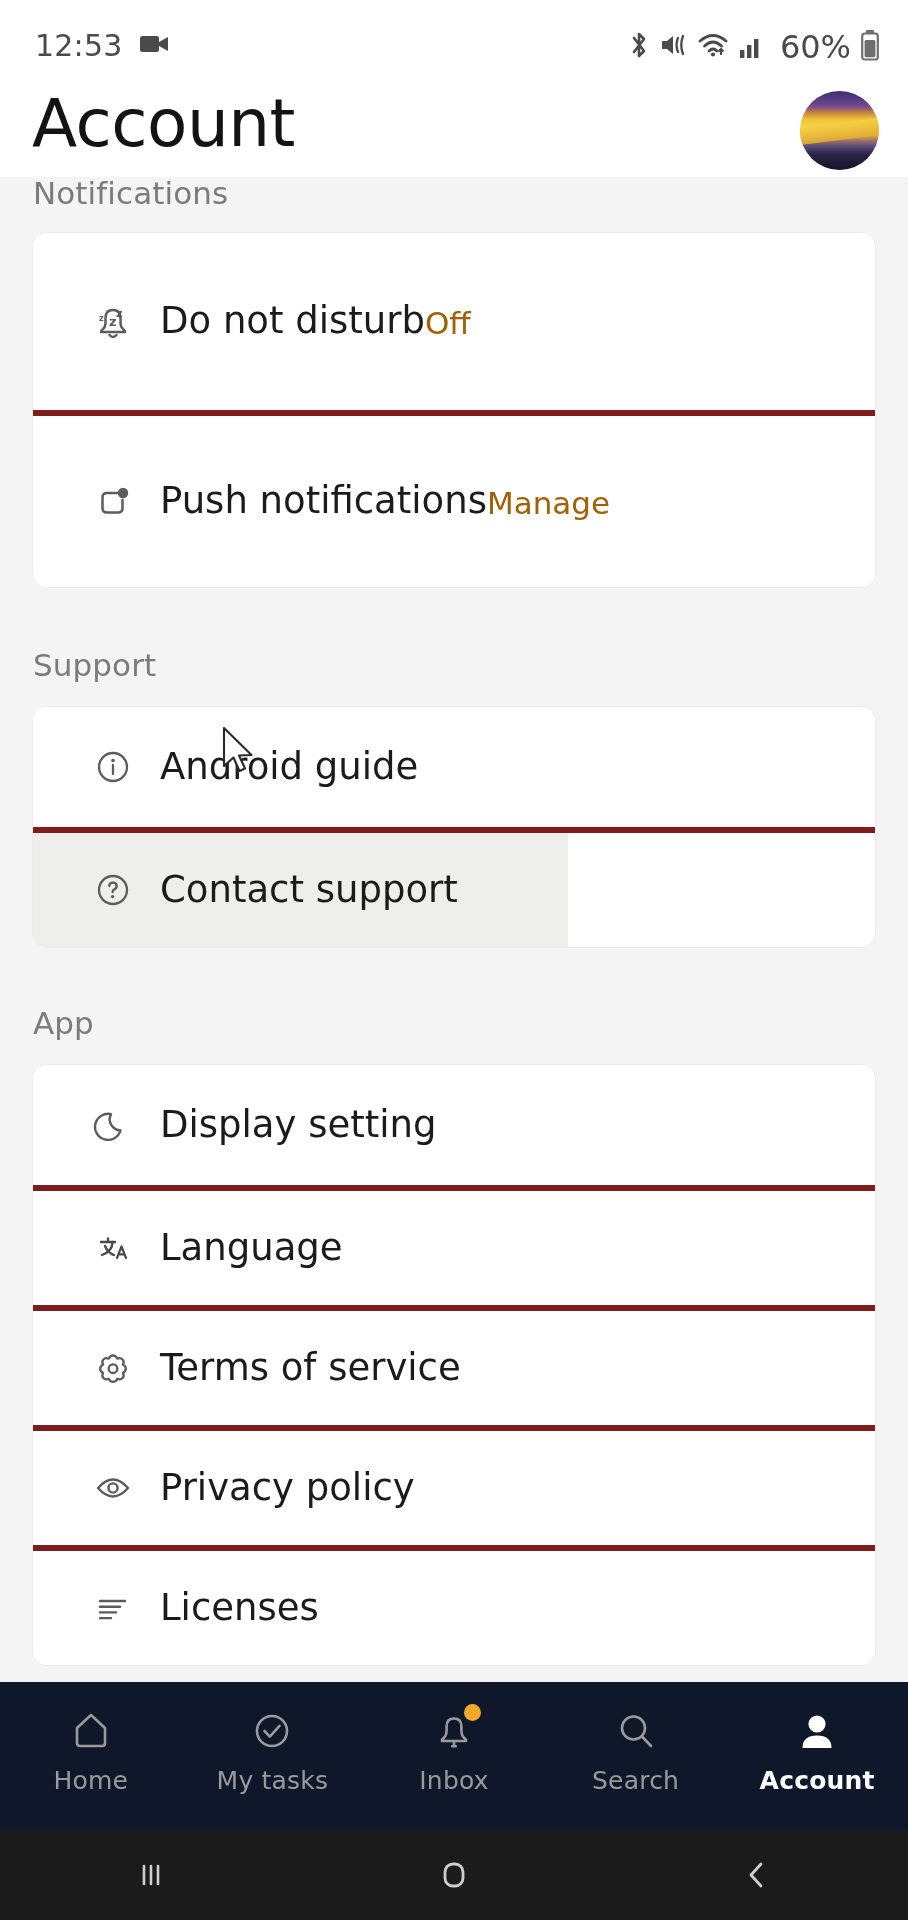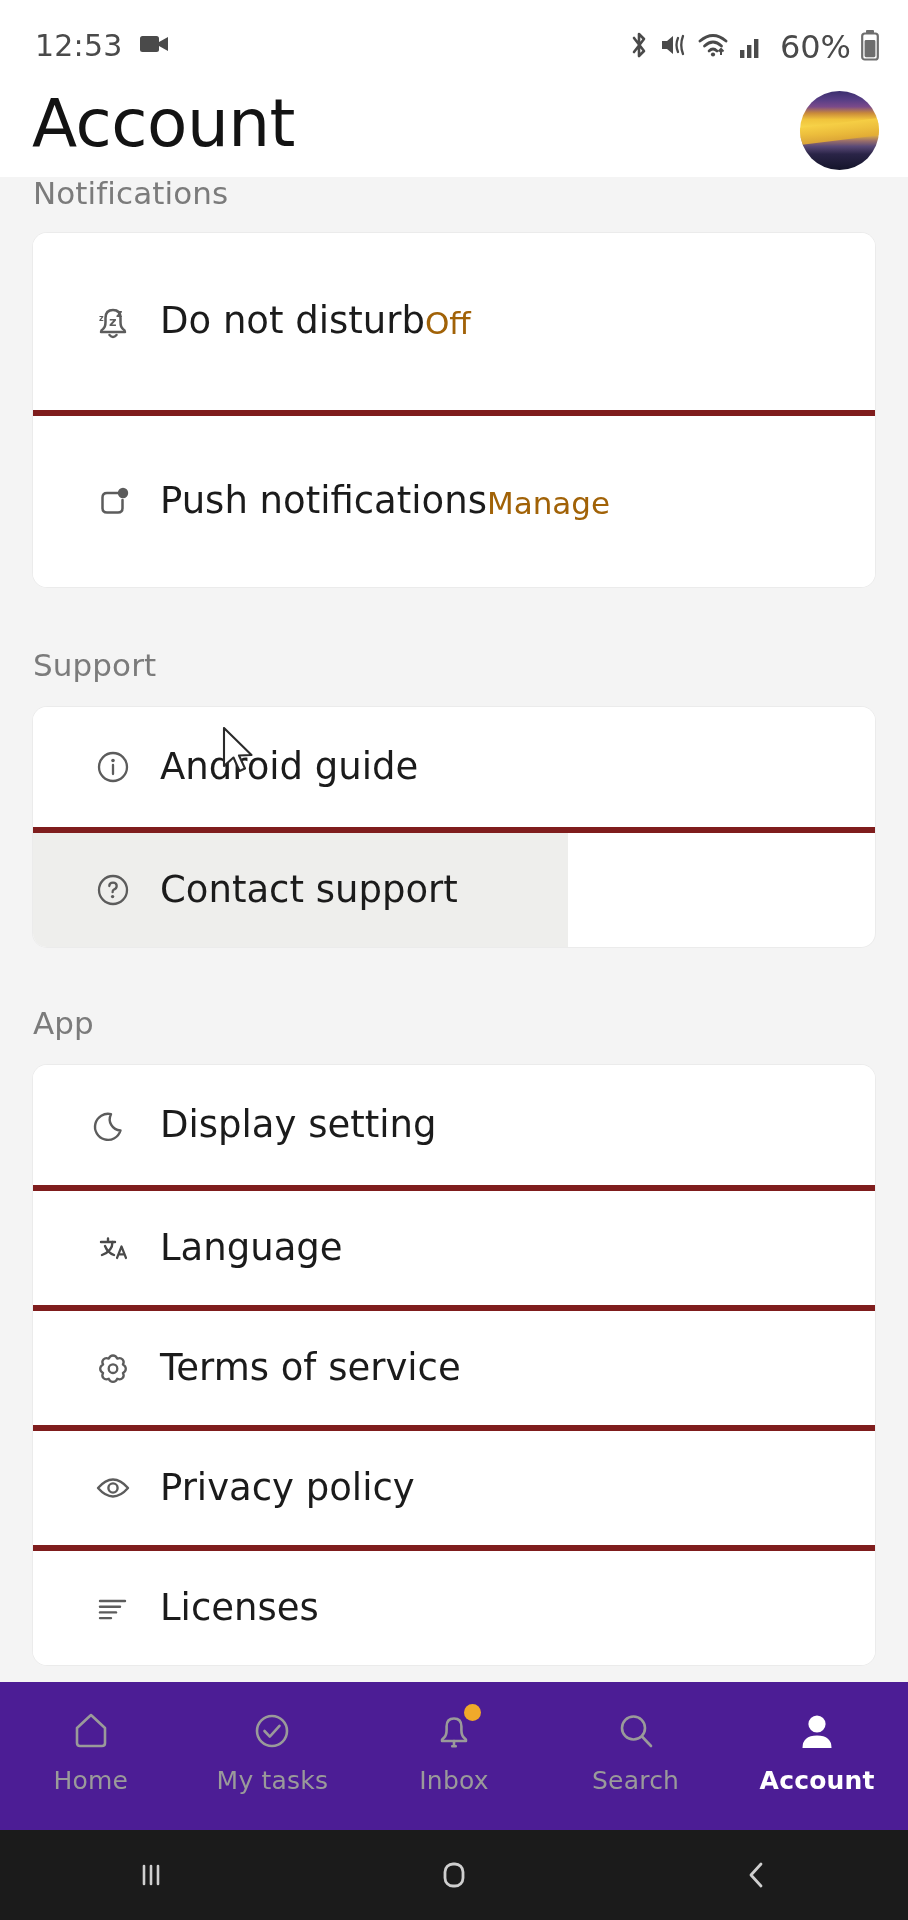--- a/index.html
+++ b/index.html
@@ -96,21 +96,21 @@
   .row.pressed .press-overlay{
     position:absolute; left:-33px; top:0; width:568px; height:100%;
     background:#eeeeec; pointer-events:none;
   }
   .row.pressed .row-ico,
   .row.pressed .row-txt{ position:relative; z-index:2; }
 
   
   .bottomnav{
     position:absolute; bottom:90px; left:0; width:908px; height:148px;
-    background:#4c1d95; display:flex; align-items:flex-start;
+    background:#0f172a; display:flex; align-items:flex-start;
   }
   .navitem{
     flex:1; display:flex; flex-direction:column; align-items:center;
     padding-top:20px; position:relative;
   }
   .nav-ico{ height:58px; display:flex; align-items:center; justify-content:center; position:relative; }
   .nav-lbl{ font-size:25px; color:#9a9a9a; margin-top:6px; letter-spacing:0.2px; }
   .navitem.active .nav-lbl{ color:#ffffff; font-weight:700; }
   .badge{
     position:absolute; top:2px; right:-3px; width:17px; height:17px;

